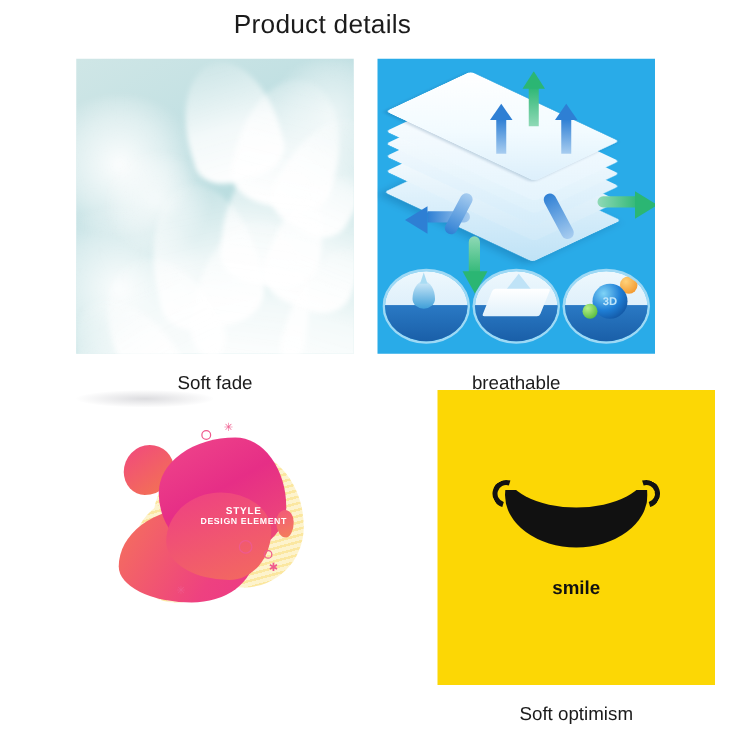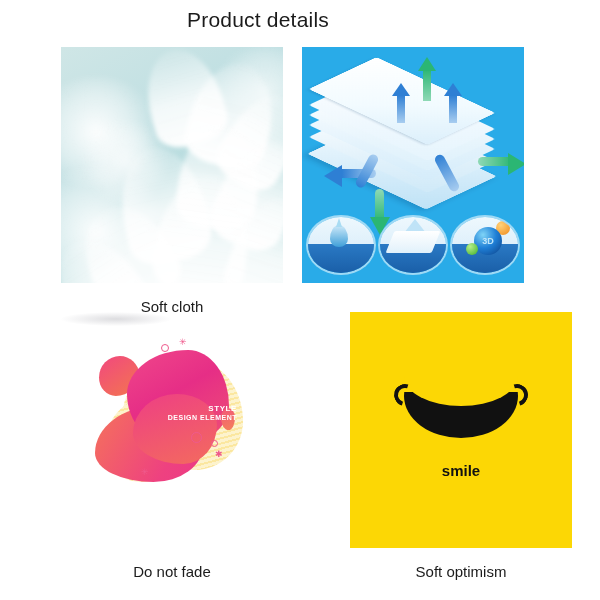--- a/index.html
+++ b/index.html
@@ -335,21 +335,21 @@
     left: 64px; top: 186px;
     width: 110px; height: 14px;
     background: radial-gradient(ellipse at center, rgba(140,140,150,.30) 0%, rgba(255,255,255,0) 72%);
     border-radius: 50%;
   }
   .blob-text {
     position: absolute;
     left: 92px;
     top: 92px;
     width: 84px;
-    text-align: right;
+    text-align: center;
     color: #ffffff;
     line-height: 1.25;
   }
   .blob-text .t1 { font-size: 8px; font-weight: bold; letter-spacing: .6px; }
   .blob-text .t2 { font-size: 7px; font-weight: bold; letter-spacing: .5px; }
   .accent {
     position: absolute;
     color: #ef5a8d;
     font-size: 9px;
     line-height: 1;
@@ -431,21 +431,21 @@
       <div class="feather f2"></div>
       <div class="feather f3"></div>
       <div class="feather f4"></div>
       <div class="feather f5"></div>
       <div class="feather f6"></div>
       <div class="feather f7"></div>
       <div class="feather f8"></div>
       <div class="feather f9"></div>
       <div class="feather f10"></div>
     </div>
-    <div class="caption">Soft cloth</div>
+    <div class="caption">Soft fade</div>
   </div>
 
   <div class="cell cell-1">
     <div class="tile breathable-tile">
       <div class="layers">
         <div class="layer lay-base"></div>
         <div class="layer lay-d"></div>
         <div class="layer lay-c"></div>
         <div class="layer lay-b"></div>
         <div class="layer lay-a"></div>
@@ -482,20 +482,21 @@
           <div class="inset-peak"></div>
           <div class="inset-stack"></div>
         </div>
         <div class="inset">
           <div class="orb-s1"></div>
           <div class="orb">3D</div>
           <div class="orb-s2"></div>
         </div>
       </div>
     </div>
+    <div class="caption">breathable</div>
   </div>
 
   <div class="cell cell-2">
     <div class="tile blob-tile">
       <div class="blob blob-yellow"></div>
       <div class="blob blob-yellow2"></div>
       <div class="blob blob-small"></div>
       <div class="blob blob-lower"></div>
       <div class="blob blob-main"></div>
       <div class="blob blob-main2"></div>
@@ -505,21 +506,20 @@
       <div class="ring ac2"></div>
       <div class="ring ac3"></div>
       <div class="accent" style="left:118px; top:26px;">✳</div>
       <div class="accent" style="left:80px; top:156px;">✳</div>
       <div class="accent" style="left:154px; top:138px;">✱</div>
       <div class="blob-text">
         <div class="t1">STYLE</div>
         <div class="t2">DESIGN ELEMENT</div>
       </div>
     </div>
-    <div class="caption">Do not fade</div>
   </div>
 
   <div class="cell cell-3">
     <div class="tile smile-tile">
       <div class="smile-wrap">
         <div class="smile-mouth"></div>
         <div class="smile-cut"></div>
         <div class="dimple-l"></div>
         <div class="dimple-r"></div>
       </div>

